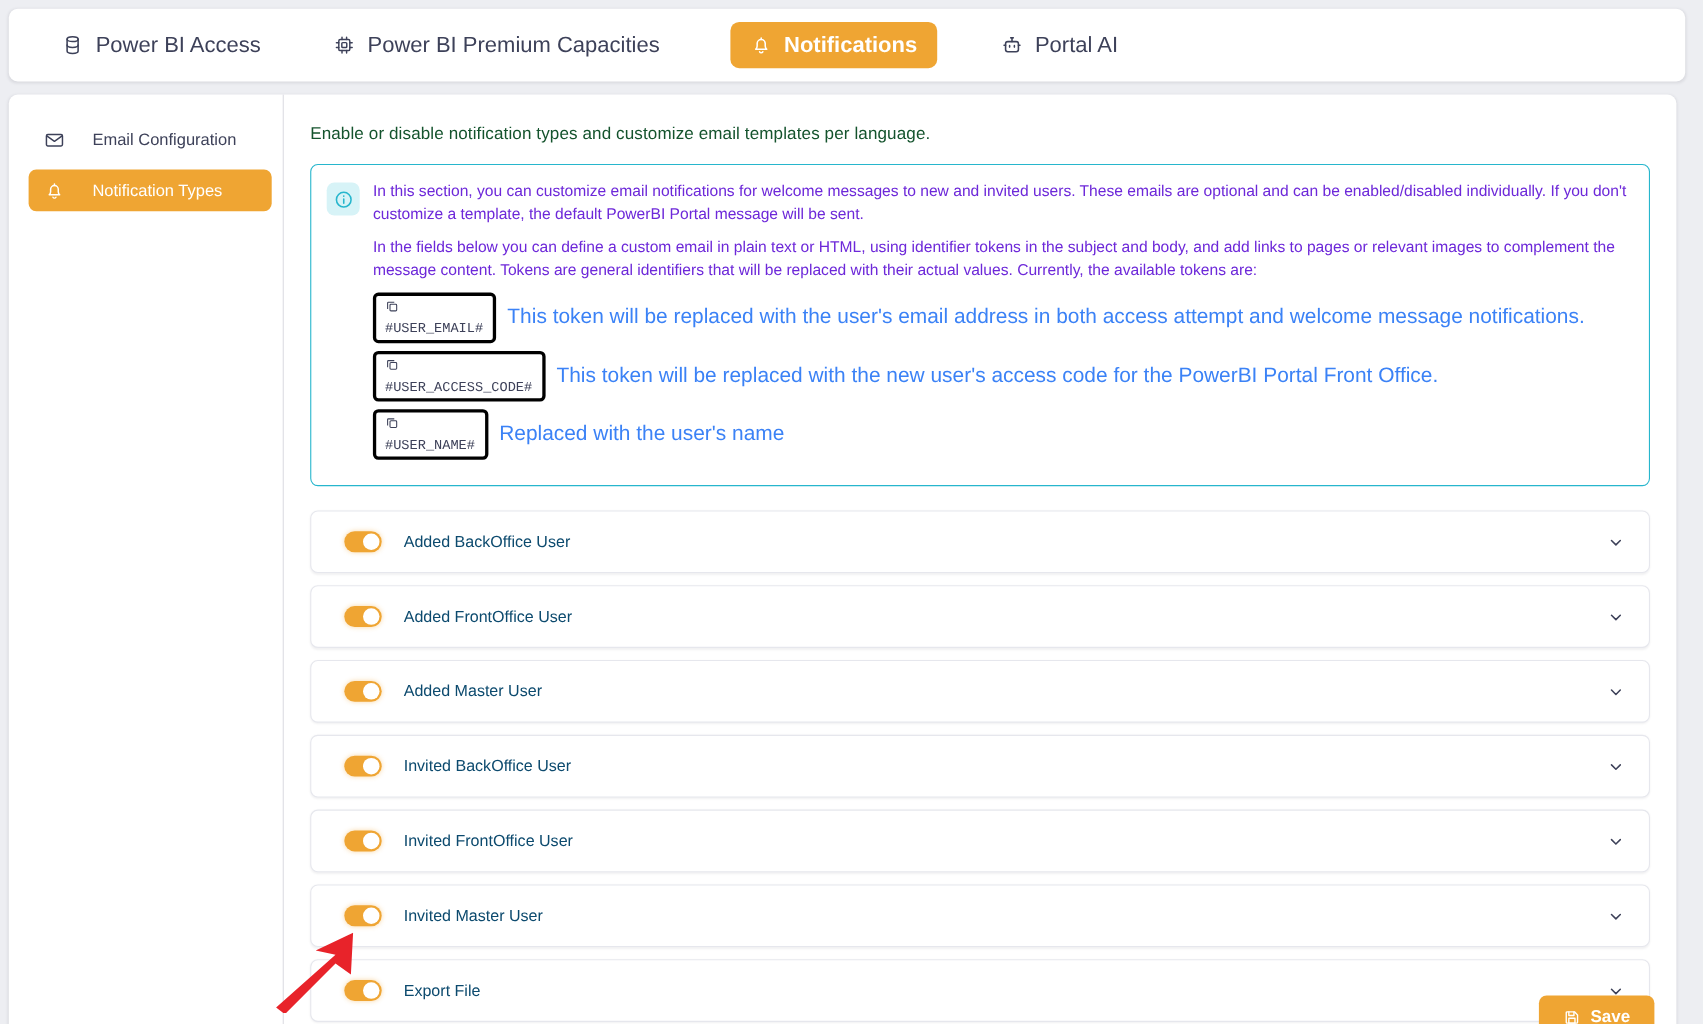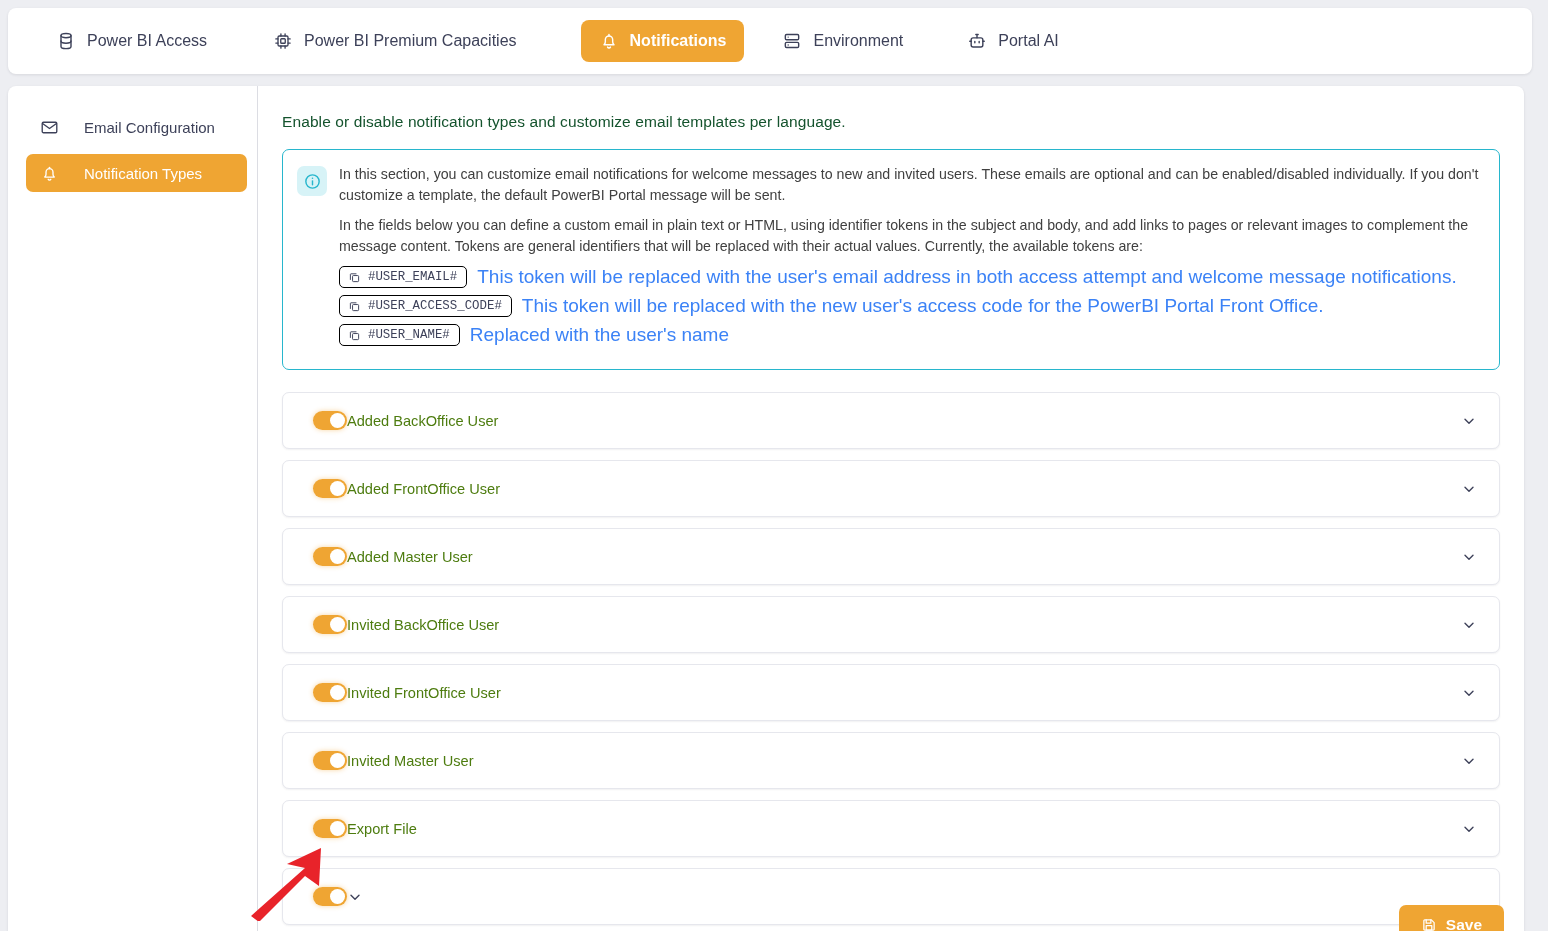--- a/index.html
+++ b/index.html
@@ -14,21 +14,21 @@
   
   .topbar {
     position: absolute; left: 8px; top: 8px; width: 1524px; height: 66px;
     background: #ffffff; border-radius: 8px;
     box-shadow: 0 1px 3px rgba(17,24,39,.10);
     display: flex; align-items: center; padding-left: 30px; gap: 8px;
   }
   .tab {
     display: flex; align-items: center; gap: 11px;
     height: 42px; padding: 0 18px; border-radius: 8px;
-    color: #3d4159; font-size: 16px; white-space: nowrap;
+    color: #3d4159; font-size: 20px; white-space: nowrap;
     cursor: pointer; background: transparent; border: 0;
     font-family: "Liberation Sans", sans-serif;
   }
   .tab .tab-label { line-height: 1; }
   .tab.active { background: #efa533; color: #ffffff; font-weight: bold; }
   .tab .ico { display: inline-flex; align-items: center; justify-content: center; width: 20px; height: 20px; flex: 0 0 20px; }
   .tab .ico svg { width: 20px; height: 20px; display: block; }
   .tab-gap-1 { width: 14px; }
   .tab-gap-2 { width: 12px; }
   .tab-gap-3 { width: 10px; }
@@ -67,50 +67,50 @@
     padding: 14px 16px 16px 14px; display: flex; gap: 12px; margin-bottom: 22px;
   }
   .info-ico {
     flex: 0 0 30px; width: 30px; height: 30px; border-radius: 7px;
     background: #d7f3f7; display: flex; align-items: center; justify-content: center;
     margin-top: 2px;
   }
   .info-ico svg { width: 19px; height: 19px; display: block; }
   .info-body { flex: 1 1 auto; }
   .info-p {
-    color: #404040; font-size: 14.2px; line-height: 21px; margin-bottom: 9px;
+    color: #6d28d9; font-size: 14.2px; line-height: 21px; margin-bottom: 9px;
   }
   .token-row { display: flex; align-items: center; gap: 10px; margin-bottom: 7px; }
   .chip {
-    display: inline-flex; align-items: flex-end; gap: 7px;
-    border: 1px solid #000000; border-radius: 5px;
+    display: inline-flex; align-items: flex-start; gap: 7px;
+    border: 3px solid #000000; border-radius: 5px;
     padding: 3px 9px 3px 8px; background: #fff;
     font-family: "Liberation Mono", monospace; font-size: 12.4px; color: #3d4159;
-    cursor: pointer; white-space: nowrap;
+    cursor: pointer; white-space: nowrap; flex-direction: column;
   }
   .chip svg { width: 13px; height: 13px; flex: 0 0 13px; display: block; }
   .token-desc { color: #3b82f6; font-size: 19px; }
 
   
   .rows { display: flex; flex-direction: column; gap: 11px; }
   .nrow {
     height: 57px; background: #fff; border: 1px solid #e6e7ed; border-radius: 7px;
     box-shadow: 0 1px 2px rgba(17,24,39,.06);
     display: flex; align-items: center; padding: 0 22px 0 30px; cursor: pointer;
   }
   .toggle {
     position: relative; width: 34px; height: 19px; border-radius: 10px;
     background: #efa533; flex: 0 0 34px; cursor: pointer;
     box-shadow: 0 0 5px rgba(239,165,51,.45);
   }
   .toggle .knob {
     position: absolute; top: 2px; left: 17px; width: 15px; height: 15px;
     border-radius: 50%; background: #ffffff;
   }
-  .nrow-label { font-size: 14.6px; color: #4d7c0f; flex: 1 1 auto; }
+  .nrow-label { margin-left: 20px; font-size: 14.6px; color: #0c4a6e; flex: 1 1 auto; }
   .chev { width: 16px; height: 16px; flex: 0 0 16px; display: block; }
 
   
   .savebar { position: absolute; right: 20px; bottom: -14px; }
   .savebtn {
     display: inline-flex; align-items: center; gap: 9px;
     background: #efa533; color: #fff; border: 0; border-radius: 7px;
     height: 40px; padding: 0 22px; font-size: 15.5px; font-weight: bold;
     cursor: pointer; font-family: "Liberation Sans", sans-serif;
   }
@@ -157,30 +157,20 @@
         <svg viewBox="0 0 24 24" fill="none" stroke="#ffffff" stroke-width="1.7" stroke-linecap="round" stroke-linejoin="round">
           <path d="M18 16.5H6c1.15-1.1 1.6-2 1.6-3.6V10.3a4.4 4.4 0 0 1 8.8 0v2.6c0 1.6.45 2.5 1.6 3.6Z"></path>
           <path d="M10.3 19.3a1.9 1.9 0 0 0 3.4 0"></path>
           <path d="M12 5.9V4.2"></path>
         </svg>
       </span>
       <span class="tab-label">Notifications</span>
     </div>
     <div class="tab-gap-4"></div>
 
-    <div class="tab">
-      <span class="ico">
-        <svg viewBox="0 0 24 24" fill="none" stroke="#3d4159" stroke-width="1.7" stroke-linecap="round">
-          <rect x="4" y="4.2" width="16" height="6.2" rx="1.5"></rect>
-          <rect x="4" y="13.6" width="16" height="6.2" rx="1.5"></rect>
-          <path d="M7.4 7.3h.01M7.4 16.7h.01"></path>
-        </svg>
-      </span>
-      <span class="tab-label">Environment</span>
-    </div>
     <div class="tab-gap-5"></div>
 
     <div class="tab">
       <span class="ico">
         <svg viewBox="0 0 24 24" fill="none" stroke="#3d4159" stroke-width="1.7" stroke-linecap="round">
           <rect x="5" y="8.2" width="14" height="11" rx="2.4"></rect>
           <path d="M12 8.2V5.2M10.6 4.1h2.8"></path>
           <path d="M5 12.2H3.3M19 12.2h1.7"></path>
           <path d="M9.4 12.6v1.6M14.6 12.6v1.6"></path>
         </svg>

